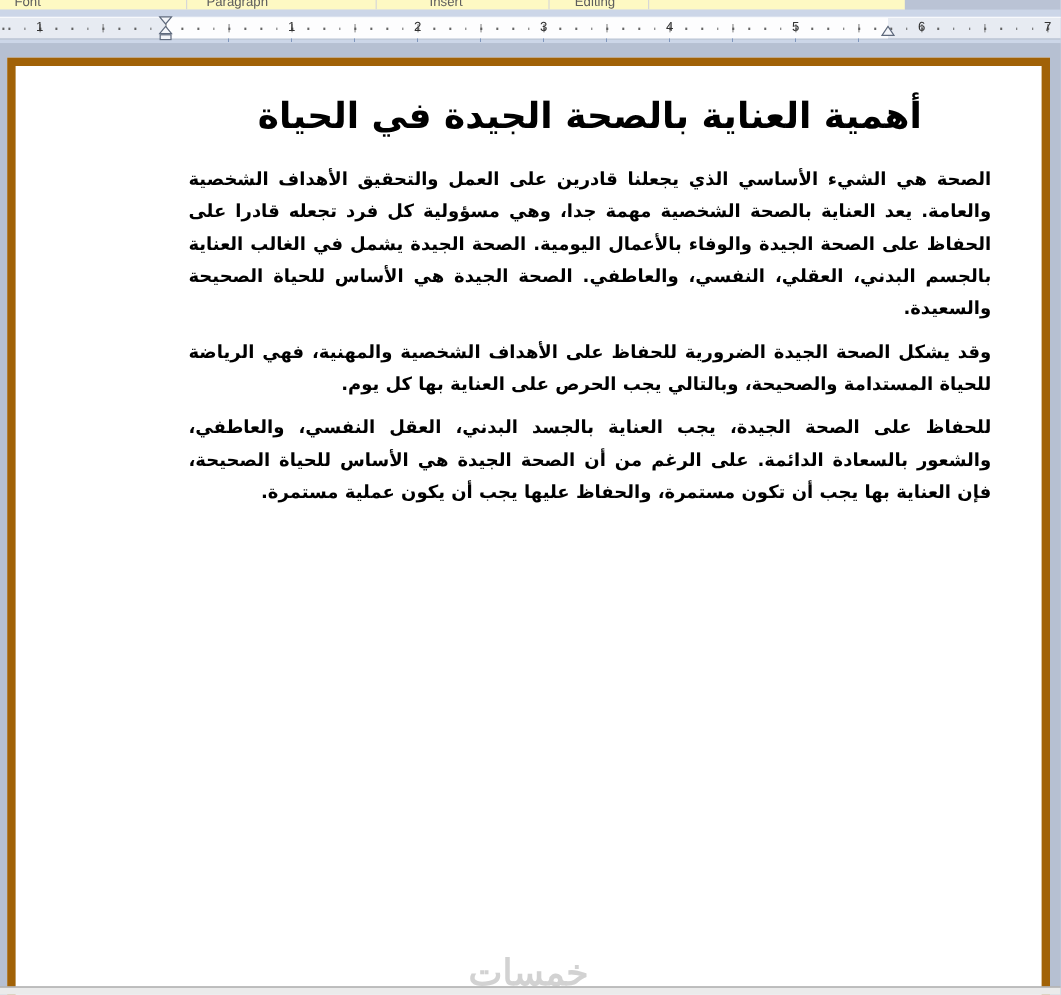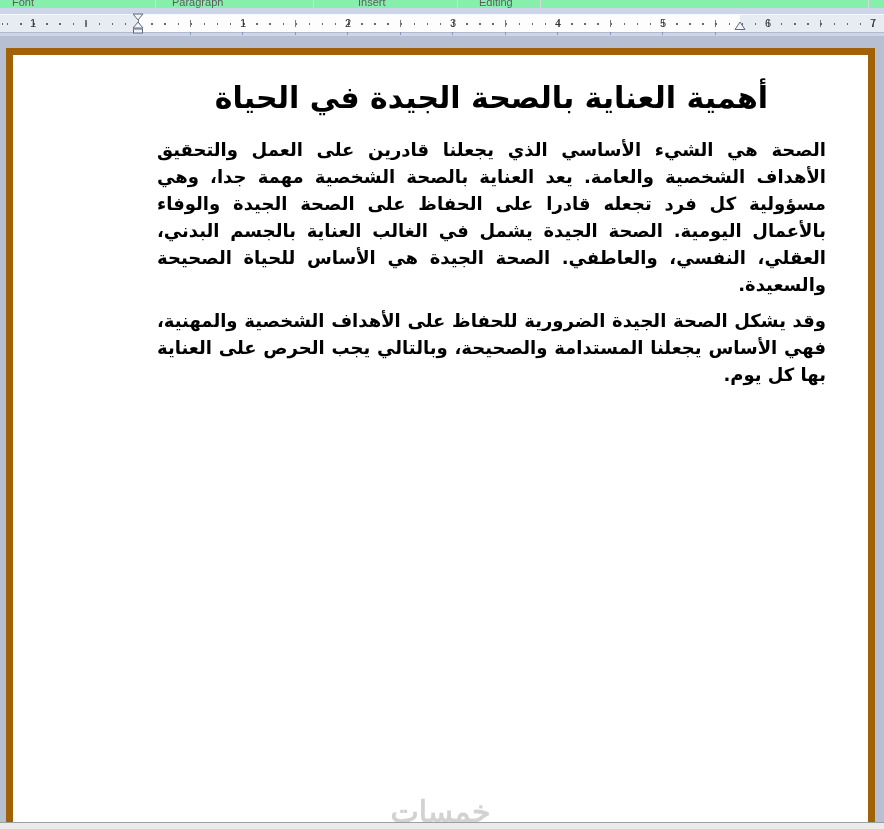--- a/index.html
+++ b/index.html
@@ -3,22 +3,22 @@
 <meta charset="utf-8">
 <style>
   html,body{margin:0;padding:0;}
   body{
     width:884px;height:829px;position:relative;overflow:hidden;
     font-family:"Liberation Sans",sans-serif;
     background:#bac3d5;
   }
   
   .ribbon-strip{
-    position:absolute;left:0;top:0;width:884px;height:8px;
-    background:#86efac;overflow:hidden;border-bottom:1px solid #e2e2e2;
+    position:absolute;left:0;top:0;width:754px;height:8px;
+    background:#fef9c3;overflow:hidden;border-bottom:1px solid #e2e2e2;
   }
   .ribbon-label{
     position:absolute;top:-5px;font-size:11px;line-height:14px;color:#5d5d5d;
     white-space:nowrap;
   }
   .ribbon-sep{position:absolute;top:0;width:1px;height:8px;background:#d7d7d7;}
   
   .ruler-band{
     position:absolute;left:0;top:8px;width:884px;height:28px;
     background:#ccd6e8;
@@ -60,21 +60,21 @@
     position:absolute;top:14px;left:144px;right:42px;
     direction:rtl;color:#000;
     font-family:"DejaVu Sans",sans-serif;
   }
   .doc-title{
     margin:0 auto 10px auto;text-align:center;
     font-size:30px;font-weight:bold;line-height:57px;
   }
   .doc-title div{white-space:nowrap;}
   .content p{
-    margin:0 0 9px 0;font-size:18px;font-weight:bold;line-height:27px;
+    margin:0 0 9px 0;font-size:15px;font-weight:bold;line-height:27px;
     text-align:justify;
   }
   .watermark{
     position:absolute;left:0;right:0;bottom:4px;text-align:center;
     font-size:30px;font-weight:bold;color:#d2d2d2;
     font-family:Liberation Sans, sans-serif;direction:rtl;
   }
   
   .bottom-bar{
     position:absolute;left:0;top:822px;width:884px;height:7px;
@@ -121,19 +121,20 @@
   <div class="band-ticks"></div>
 </div>
 
 <div class="canvas">
   <div class="page">
     <div class="content">
       <h1 class="doc-title">
         <div>أهمية العناية بالصحة الجيدة في الحياة</div>
       </h1>
       <p>الصحة هي الشيء الأساسي الذي يجعلنا قادرين على العمل والتحقيق الأهداف الشخصية والعامة. يعد العناية بالصحة الشخصية مهمة جدا، وهي مسؤولية كل فرد تجعله قادرا على الحفاظ على الصحة الجيدة والوفاء بالأعمال اليومية. الصحة الجيدة يشمل في الغالب العناية بالجسم البدني، العقلي، النفسي، والعاطفي. الصحة الجيدة هي الأساس للحياة الصحيحة والسعيدة.</p>
-      <p>وقد يشكل الصحة الجيدة الضرورية للحفاظ على الأهداف الشخصية والمهنية، فهي الأساس يجعلنا المستدامة والصحيحة، وبالتالي يجب الحرص على العناية بها كل يوم.</p>
+      <p>وقد يشكل الصحة الجيدة الضرورية للحفاظ على الأهداف الشخصية والمهنية، فهي الرياضة للحياة المستدامة والصحيحة، وبالتالي يجب الحرص على العناية بها كل يوم.</p>
+      <p>للحفاظ على الصحة الجيدة، يجب العناية بالجسد البدني، العقل النفسي، والعاطفي، والشعور بالسعادة الدائمة. على الرغم من أن الصحة الجيدة هي الأساس للحياة الصحيحة، فإن العناية بها يجب أن تكون مستمرة، والحفاظ عليها يجب أن يكون عملية مستمرة.</p>
     </div>
     <div class="watermark">خمسات</div>
   </div>
 </div>
 
 <div class="bottom-bar"></div>
 
 </body></html>

